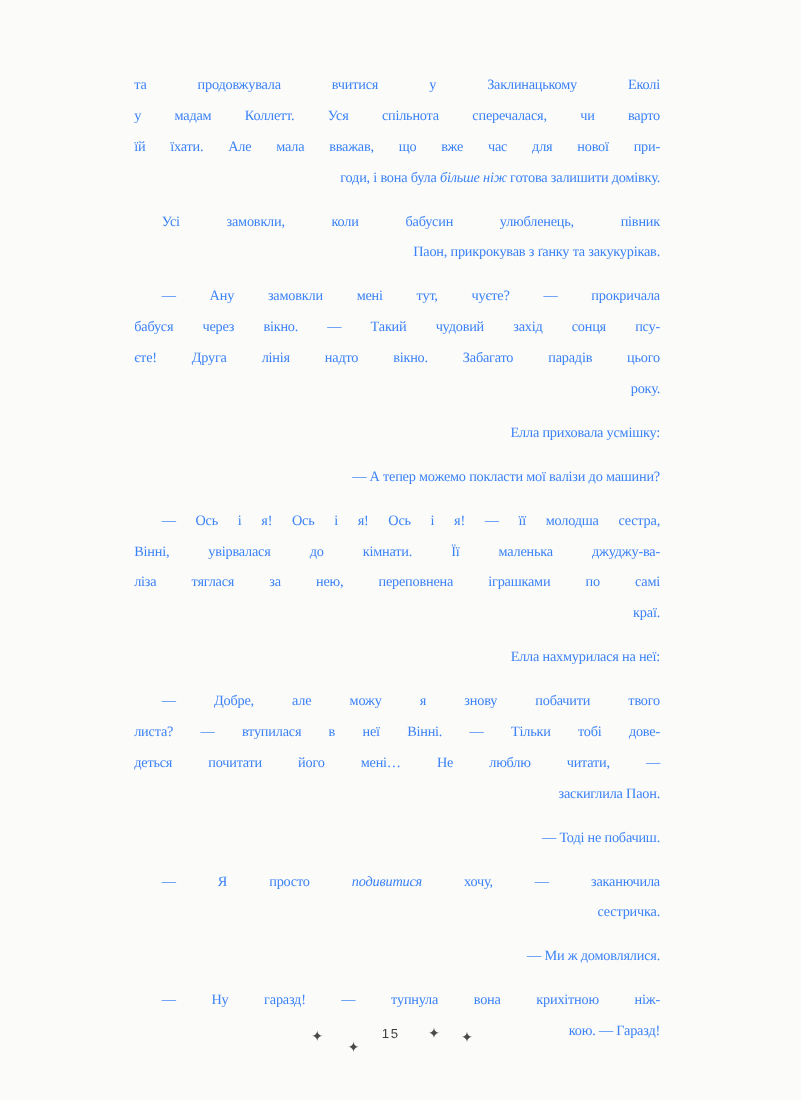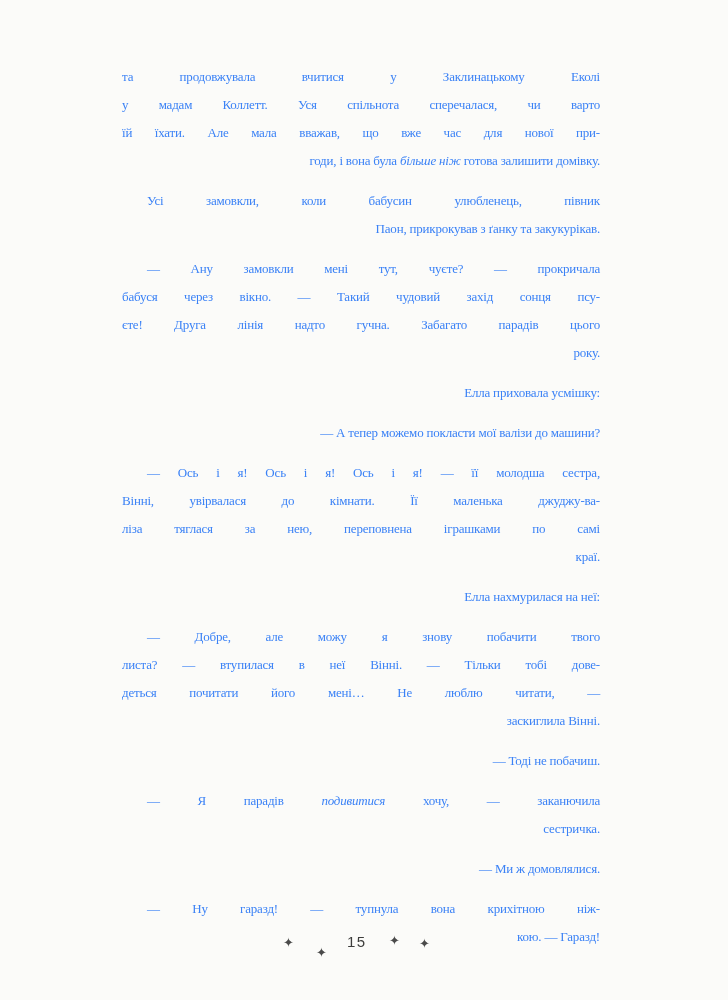--- a/index.html
+++ b/index.html
@@ -56,21 +56,21 @@
     line-height: 13px;
   }
   .orn1 { left: 283px; top: 936px; }
   .orn2 { left: 316px; top: 946px; }
   .orn3 { left: 389px; top: 934px; }
   .orn4 { left: 419px; top: 937px; }
   .page-num {
     position: absolute;
     left: 347px;
     top: 933px;
-    font-size: 15px;
+    font-size: 12px;
     letter-spacing: 1.5px;
     color: #3d3d3c;
     font-family: "Liberation Sans", sans-serif;
   }
 </style>
 </head>
 <body>
 
 <div class="page">
 
@@ -81,21 +81,21 @@
         <div class="line just"><span>їй їхати. Але мала вважав, що вже час для нової при-</span></div>
         <div class="line last"><span>годи, і вона була </span><span class="it">більше ніж</span><span> готова залишити домівку.</span></div>
       </div>
       <div class="para">
         <div class="line just indent"><span>Усі замовкли, коли бабусин улюбленець, півник</span></div>
         <div class="line last"><span>Паон, прикрокував з ґанку та закукурікав.</span></div>
       </div>
       <div class="para">
         <div class="line just indent"><span>— Ану замовкли мені тут, чуєте? — прокричала</span></div>
         <div class="line just"><span>бабуся через вікно. — Такий чудовий захід сонця псу-</span></div>
-        <div class="line just"><span>єте! Друга лінія надто гучна. Забагато парадів цього</span></div>
+        <div class="line just"><span>єте! Друга лінія надто вікно. Забагато парадів цього</span></div>
         <div class="line last"><span>року.</span></div>
       </div>
       <div class="para">
         <div class="line last indent"><span>Елла приховала усмішку:</span></div>
       </div>
       <div class="para">
         <div class="line last indent"><span>— А тепер можемо покласти мої валізи до машини?</span></div>
       </div>
       <div class="para">
         <div class="line just indent"><span>— Ось і я! Ось і я! Ось і я! — її молодша сестра,</span></div>
@@ -103,27 +103,27 @@
         <div class="line just"><span>ліза тяглася за нею, переповнена іграшками по самі</span></div>
         <div class="line last"><span>краї.</span></div>
       </div>
       <div class="para">
         <div class="line last indent"><span>Елла нахмурилася на неї:</span></div>
       </div>
       <div class="para">
         <div class="line just indent"><span>— Добре, але можу я знову побачити твого</span></div>
         <div class="line just"><span>листа? — втупилася в неї Вінні. — Тільки тобі дове-</span></div>
         <div class="line just"><span>деться почитати його мені… Не люблю читати, —</span></div>
-        <div class="line last"><span>заскиглила Вінні.</span></div>
+        <div class="line last"><span>заскиглила Паон.</span></div>
       </div>
       <div class="para">
         <div class="line last indent"><span>— Тоді не побачиш.</span></div>
       </div>
       <div class="para">
-        <div class="line just indent"><span>— Я парадів </span><span class="it">подивитися</span><span> хочу, — заканючила</span></div>
+        <div class="line just indent"><span>— Я просто </span><span class="it">подивитися</span><span> хочу, — заканючила</span></div>
         <div class="line last"><span>сестричка.</span></div>
       </div>
       <div class="para">
         <div class="line last indent"><span>— Ми ж домовлялися.</span></div>
       </div>
       <div class="para">
         <div class="line just indent"><span>— Ну гаразд! — тупнула вона крихітною ніж-</span></div>
         <div class="line last"><span>кою. — Гаразд!</span></div>
       </div>
     </div>

